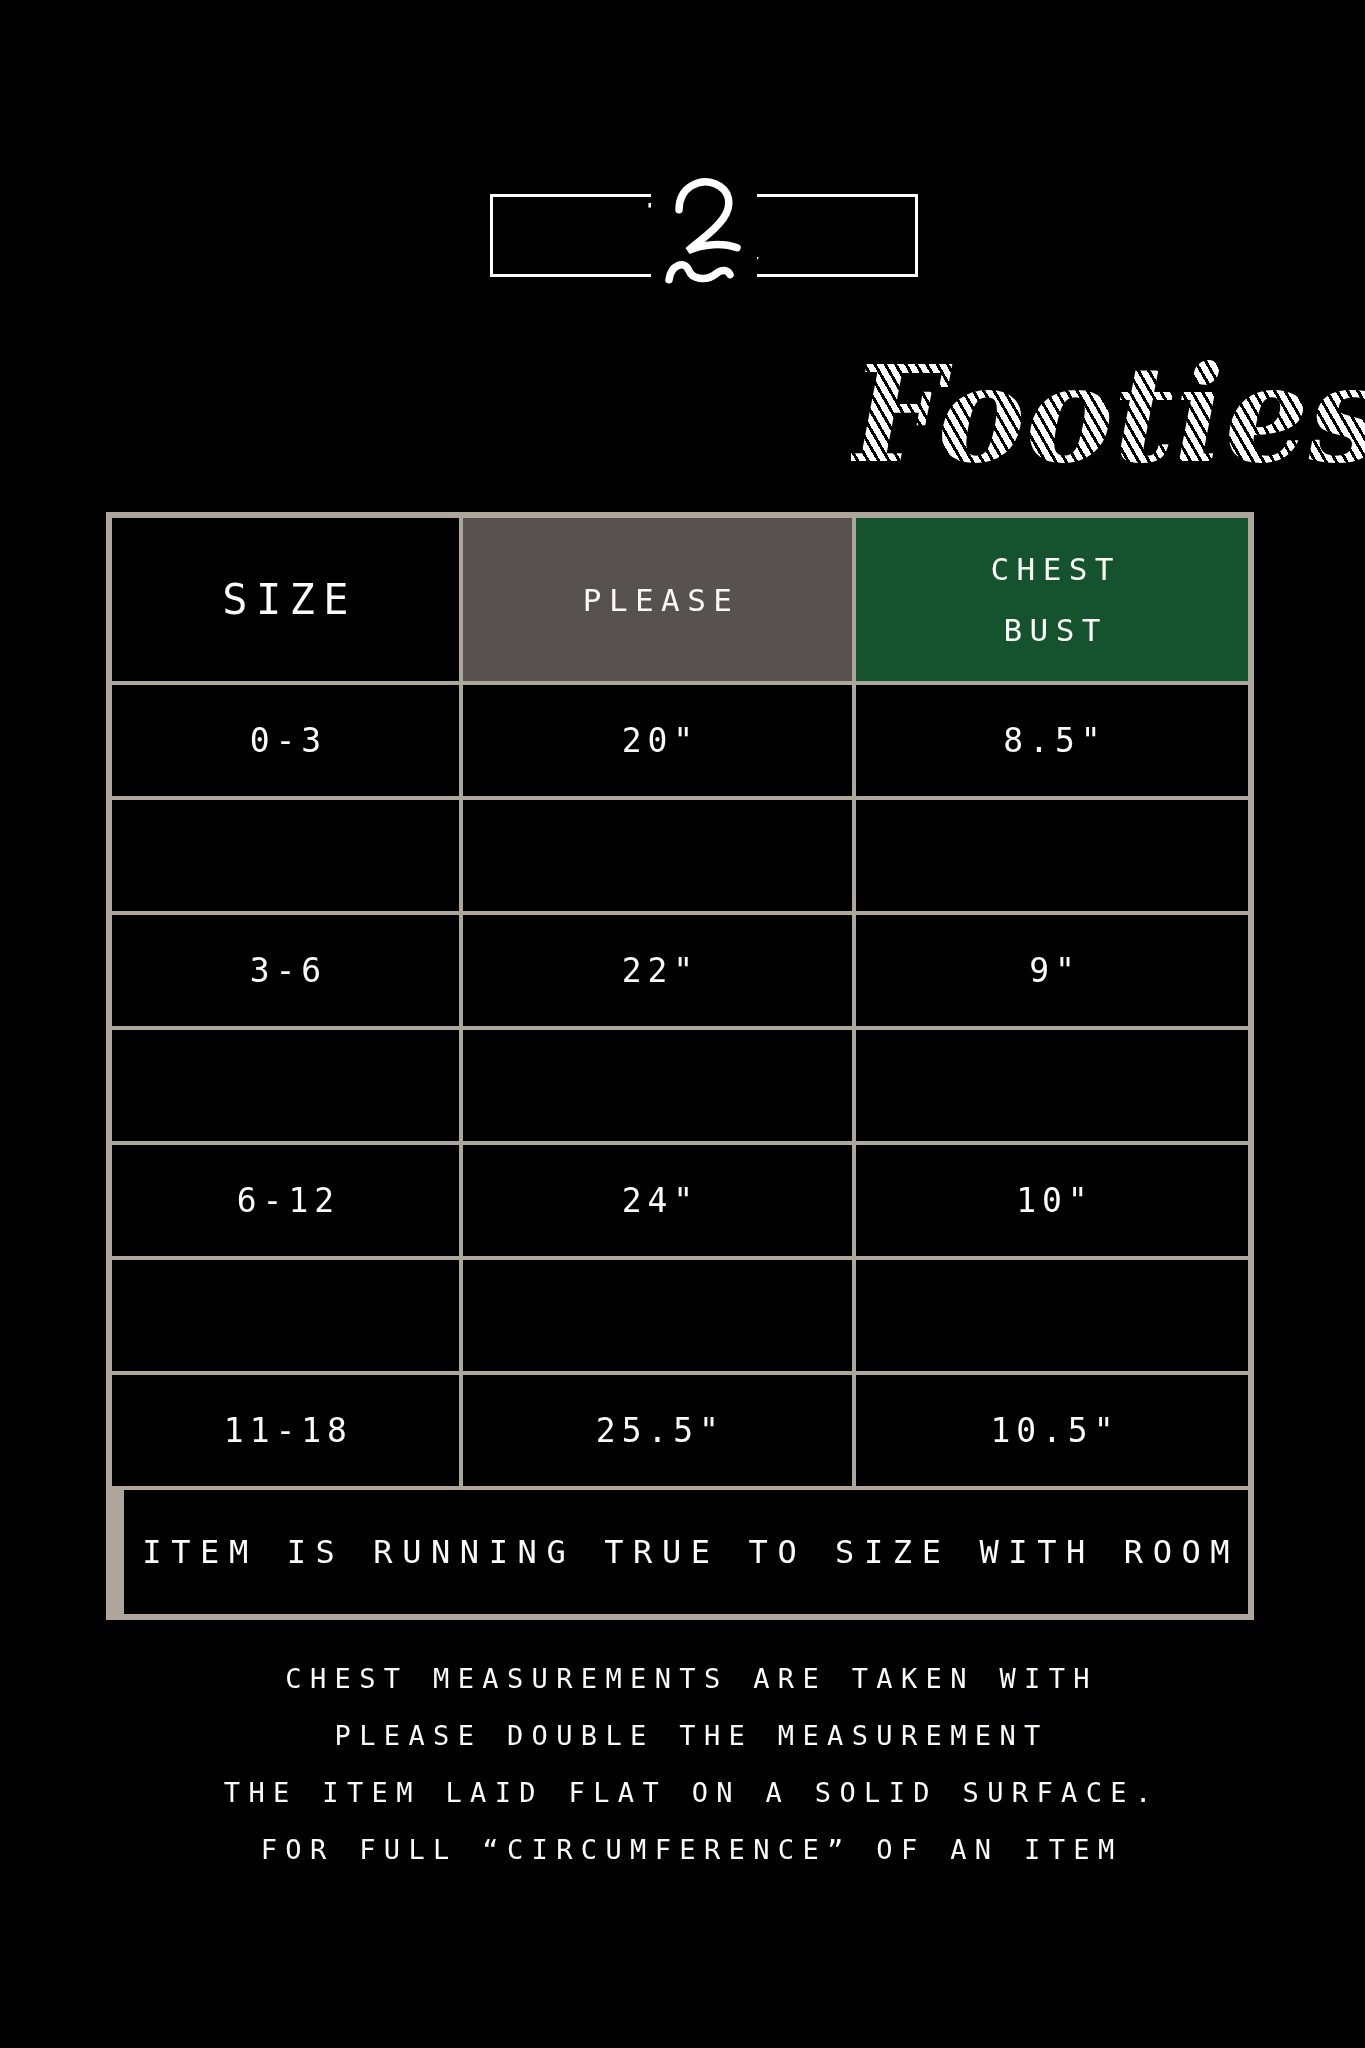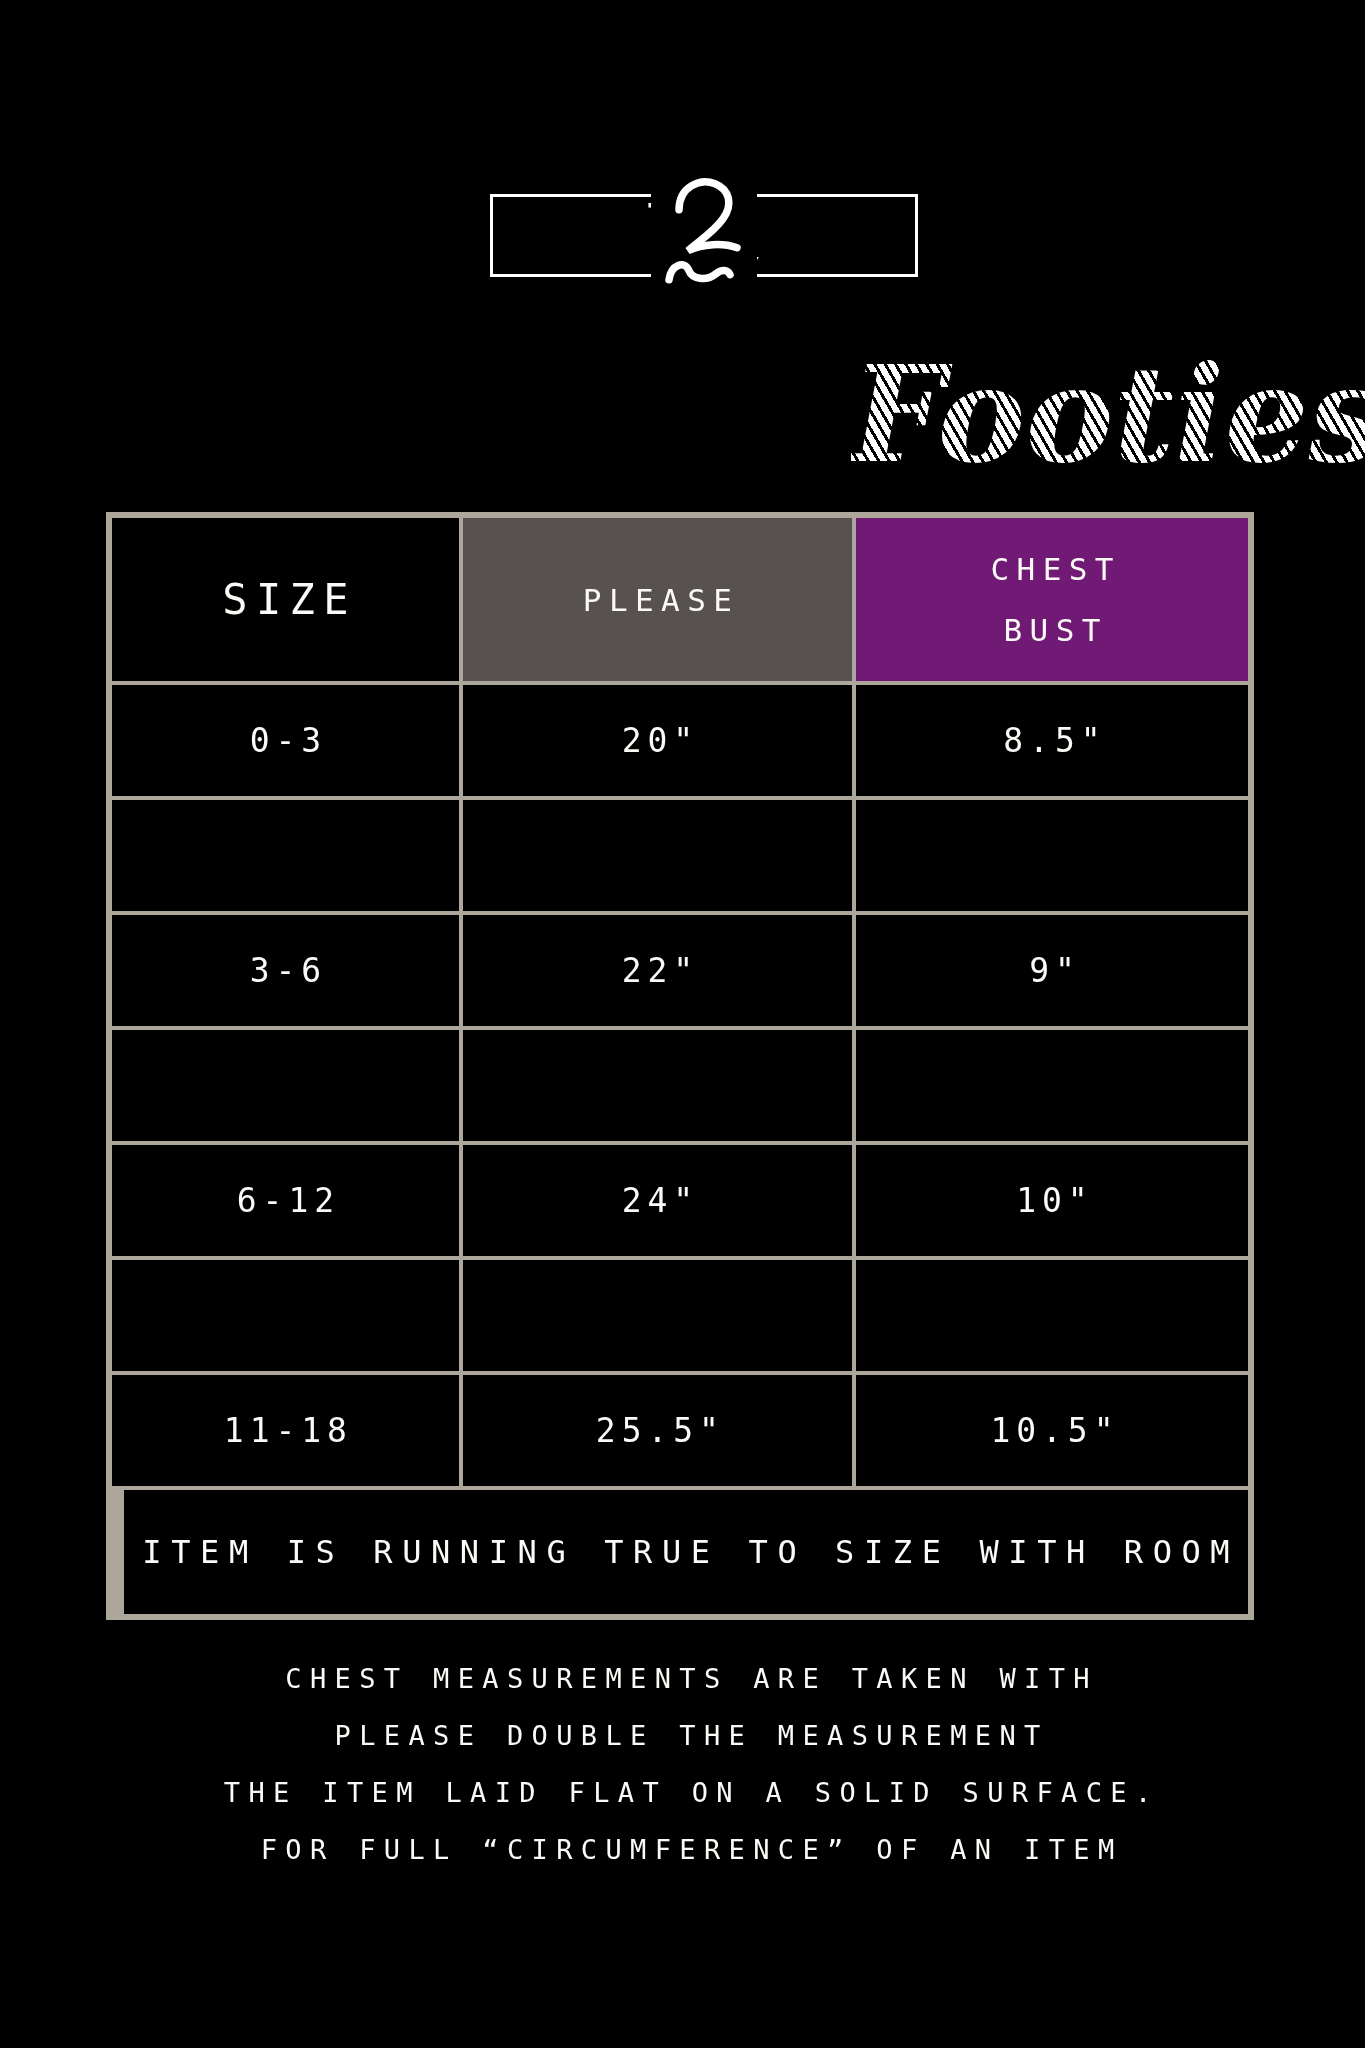--- a/index.html
+++ b/index.html
@@ -98,21 +98,21 @@
     letter-spacing: 0.2em;
     text-indent: 0.2em;
   }
   .cell-header-length {
     background: #575150;
     font-size: 31px;
     letter-spacing: 0.24em;
     text-indent: 0.24em;
   }
   .cell-header-chest {
-    background: #701a75;
+    background: #14532d;
     flex-direction: column;
     font-size: 31px;
     letter-spacing: 0.24em;
     text-indent: 0.24em;
     line-height: 61px;
   }
   .cell-data {
     font-size: 33px;
     letter-spacing: 0.18em;
     text-indent: 0.18em;

